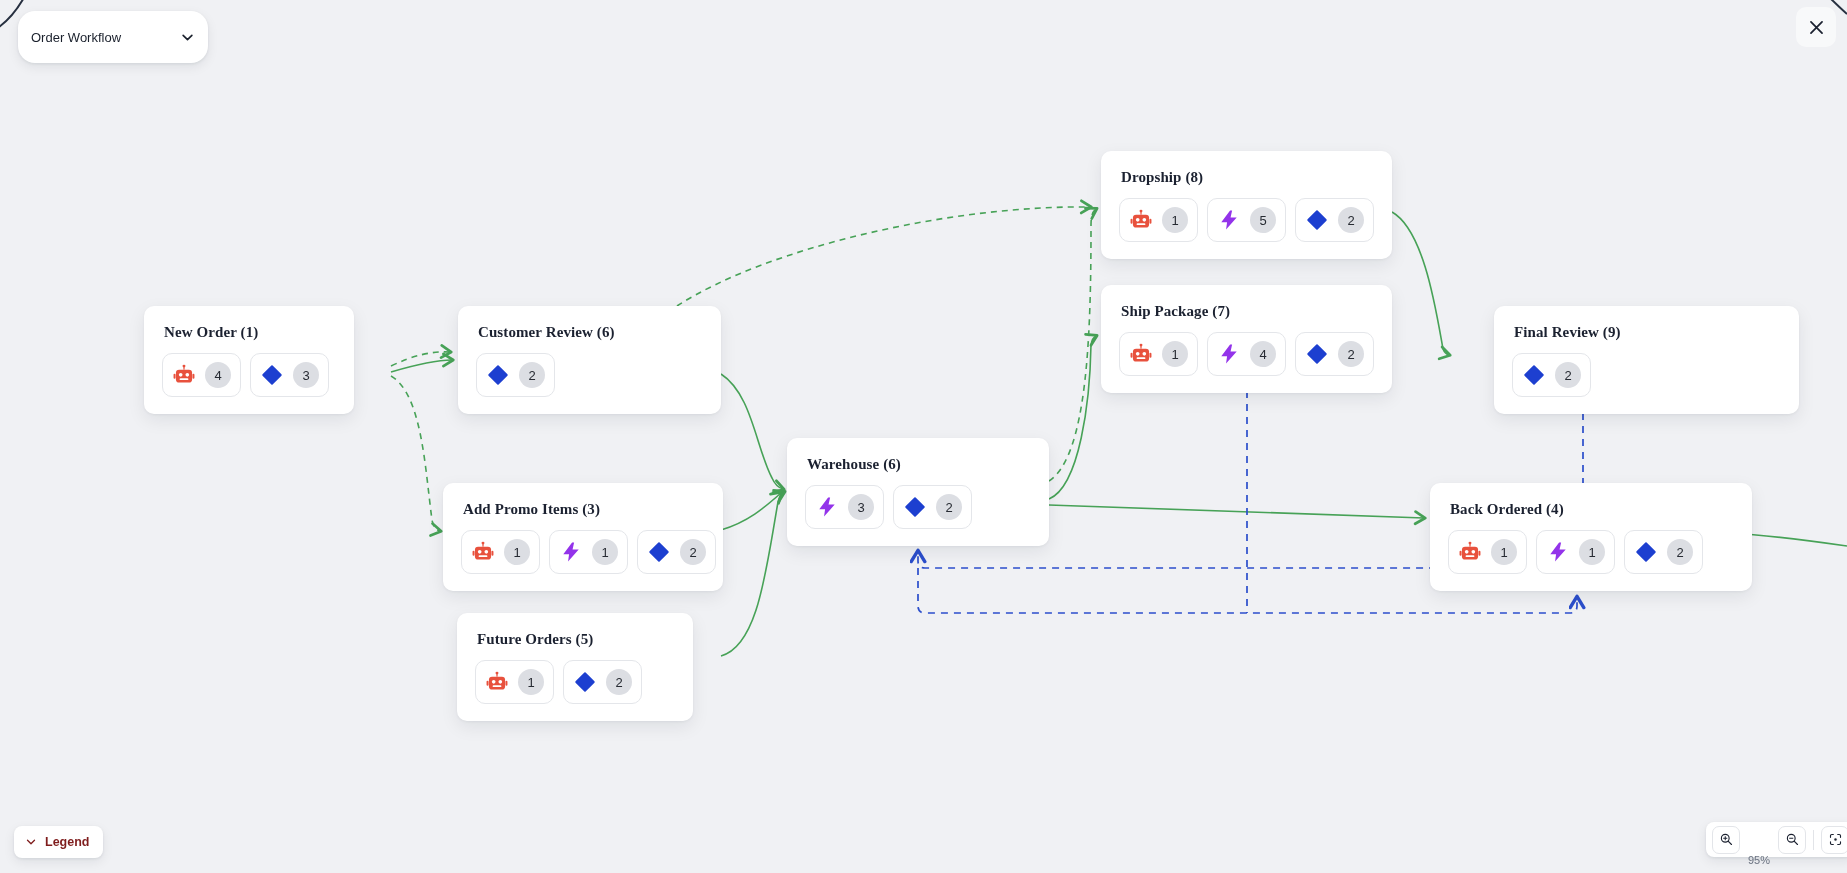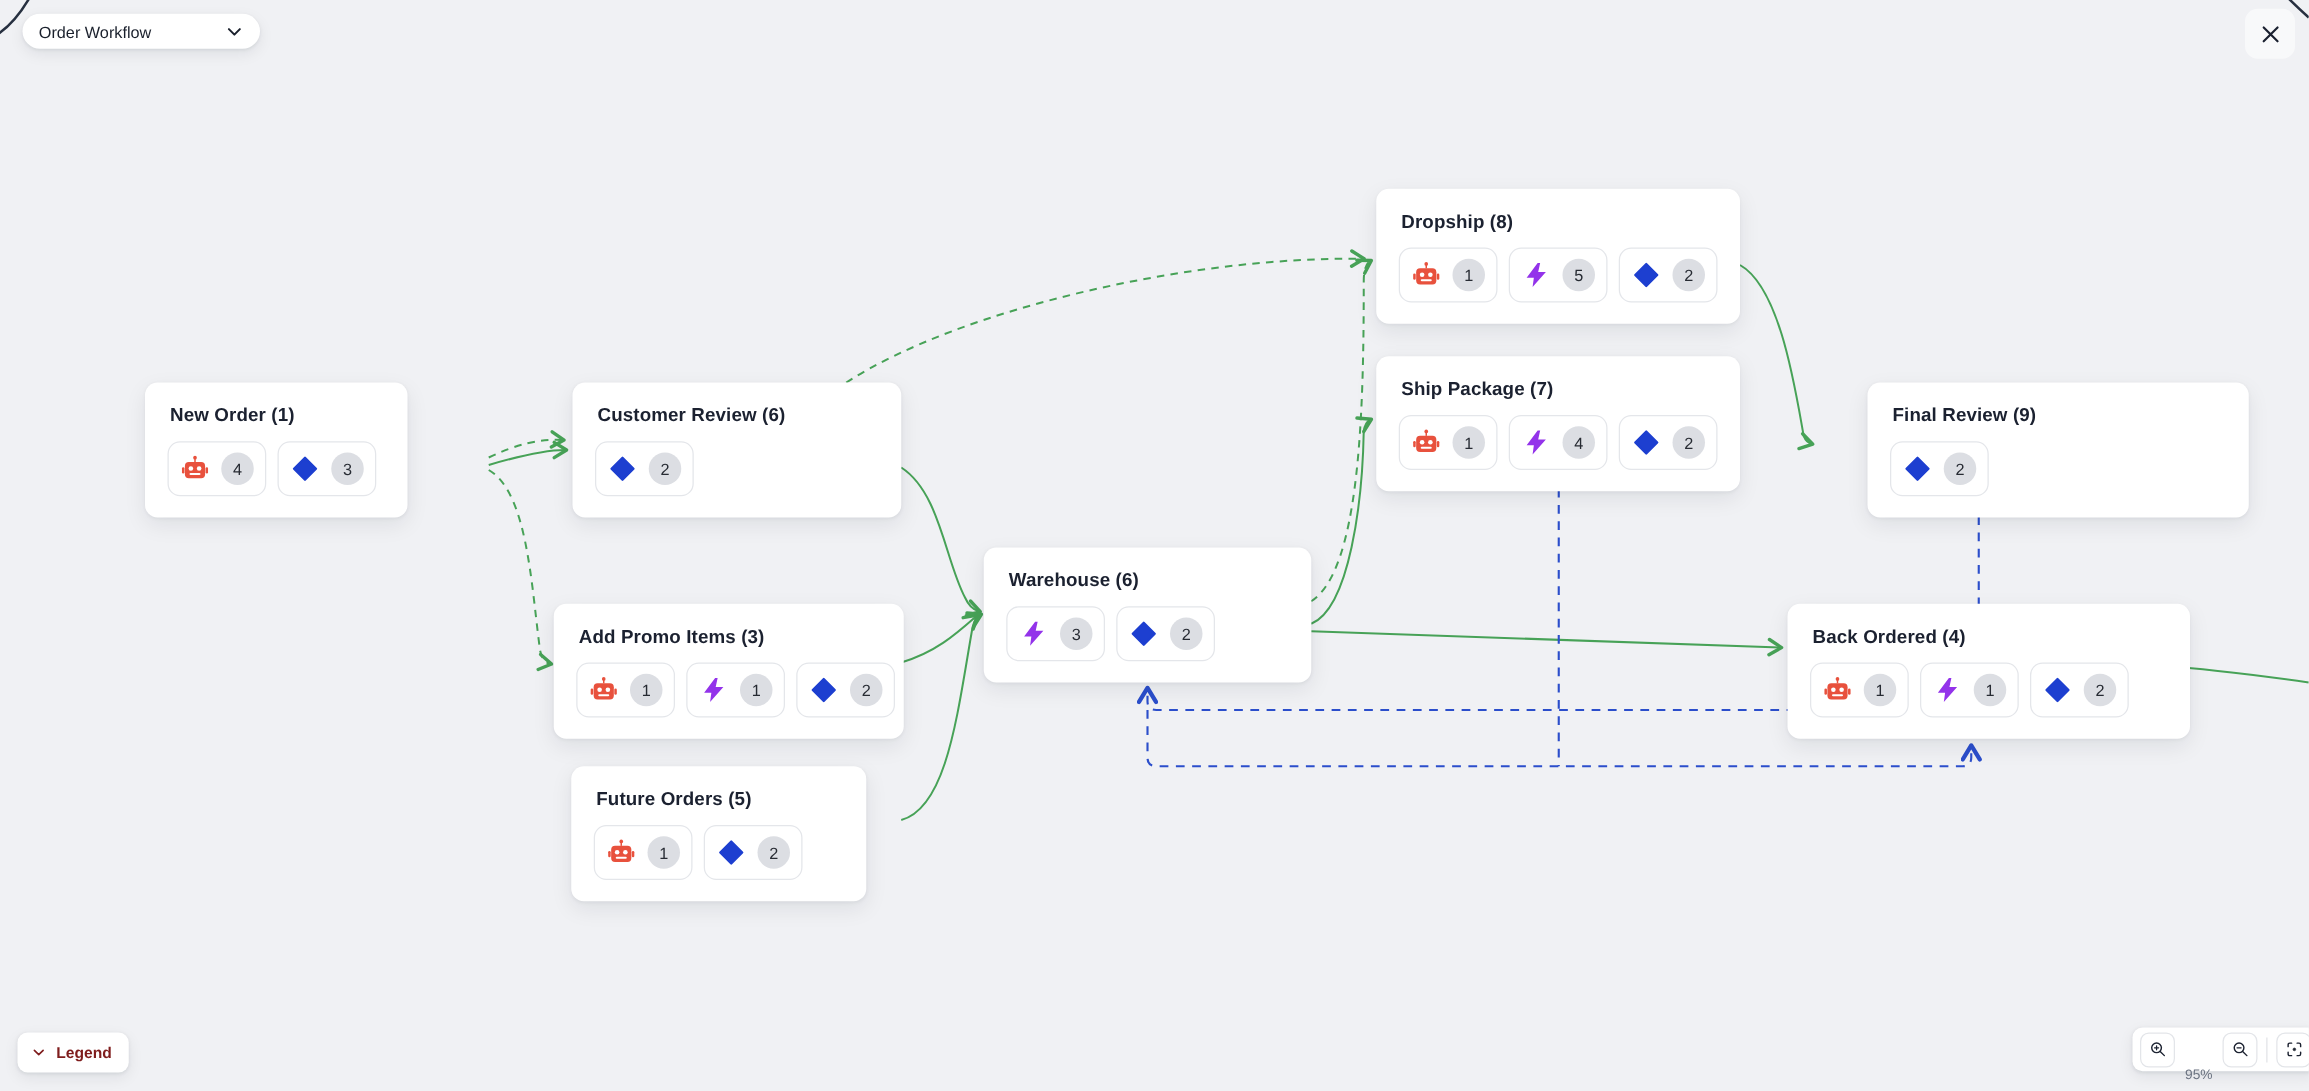--- a/index.html
+++ b/index.html
@@ -11,40 +11,40 @@
   }
   
   #edges{position:absolute;left:0;top:0;width:1847px;height:873px;z-index:1;pointer-events:none;}
 
   
   .node{
     position:absolute;z-index:2;background:#ffffff;border-radius:10px;
     padding:17px 18px;box-sizing:border-box;
     box-shadow:0 1px 3px rgba(16,24,40,.05), 0 6px 18px rgba(16,24,40,.08);
   }
-  .node-title{font-size:15px;font-weight:700;color:#1b2130;margin:1px 2px 12px 2px;letter-spacing:.1px;white-space:nowrap;}
+  .node-title{font-size:15px;font-weight:700;color:#1b2130;margin:1px 2px 12px 2px;letter-spacing:.1px;white-space:nowrap;font-family:Liberation Serif, serif;}
   .chips{display:flex;gap:9px;}
   .chip{
     display:flex;align-items:center;gap:9px;background:#fff;
     border:1px solid #e4e6ea;border-radius:10px;padding:8px 9px;
   }
   .chip .ic{width:24px;height:24px;display:flex;align-items:center;justify-content:center;}
   .chip .ic svg{width:22px;height:22px;}
   .ic-robot{color:#e8513d;}
   .ic-bolt{color:#9333ea;}
   .ic-diamond{color:#1d3fd0;}
   .badge{
     width:26px;height:26px;border-radius:50%;background:#dcdee3;color:#272b33;
     font-size:13px;display:flex;align-items:center;justify-content:center;
   }
 
   
   .panel{background:#fff;border-radius:8px;box-shadow:0 1px 3px rgba(16,24,40,.08),0 4px 12px rgba(16,24,40,.08);}
   #workflow-select{
-    position:absolute;z-index:5;left:18px;top:11px;width:190px;height:28px;
+    position:absolute;z-index:5;left:18px;top:11px;width:190px;height:52px;
     display:flex;align-items:center;justify-content:space-between;
     padding:0 13px;box-sizing:border-box;font-size:13px;color:#1a202c;cursor:pointer;border-radius:17px;
   }
   #workflow-select svg{width:15px;height:15px;stroke:#272c35;}
   #close-btn{
     position:absolute;z-index:5;left:1796px;top:7px;width:40px;height:40px;border-radius:10px;
     background:rgba(255,255,255,.55);display:flex;align-items:center;justify-content:center;cursor:pointer;
   }
   #close-btn svg{width:19px;height:19px;stroke:#272c35;}
   #legend-toggle{
@@ -137,21 +137,21 @@
     <path marker-end="url(#arrow-blue)" d="M1583 413 L1583 561 Q1583 568 1576 568 L925 568 Q918 568 918 561 L918 552"></path>
     <path marker-end="url(#arrow-blue)" d="M918 568 L918 606 Q918 613 925 613 L1570 613 Q1577 613 1577 606 L1577 598"></path>
   </g>
 
   <g stroke="#273040" stroke-width="2" fill="none">
     <path d="M-6 30 Q12 20 26 -6"></path>
     <path d="M1826 -6 Q1838 6 1847 14"></path>
   </g>
 </svg>
 
-<div class="node" style="left:116px;top:306px;width:210px">
+<div class="node" style="left:144px;top:306px;width:210px">
   <div class="node-title">New Order (1)</div>
   <div class="chips">
     <div class="chip">
       <span class="ic ic-robot">
           <svg viewBox="0 0 24 24">
             <use href="#sym-robot"></use>
           </svg>
         </span>
       <span class="badge">4</span>
     </div>

